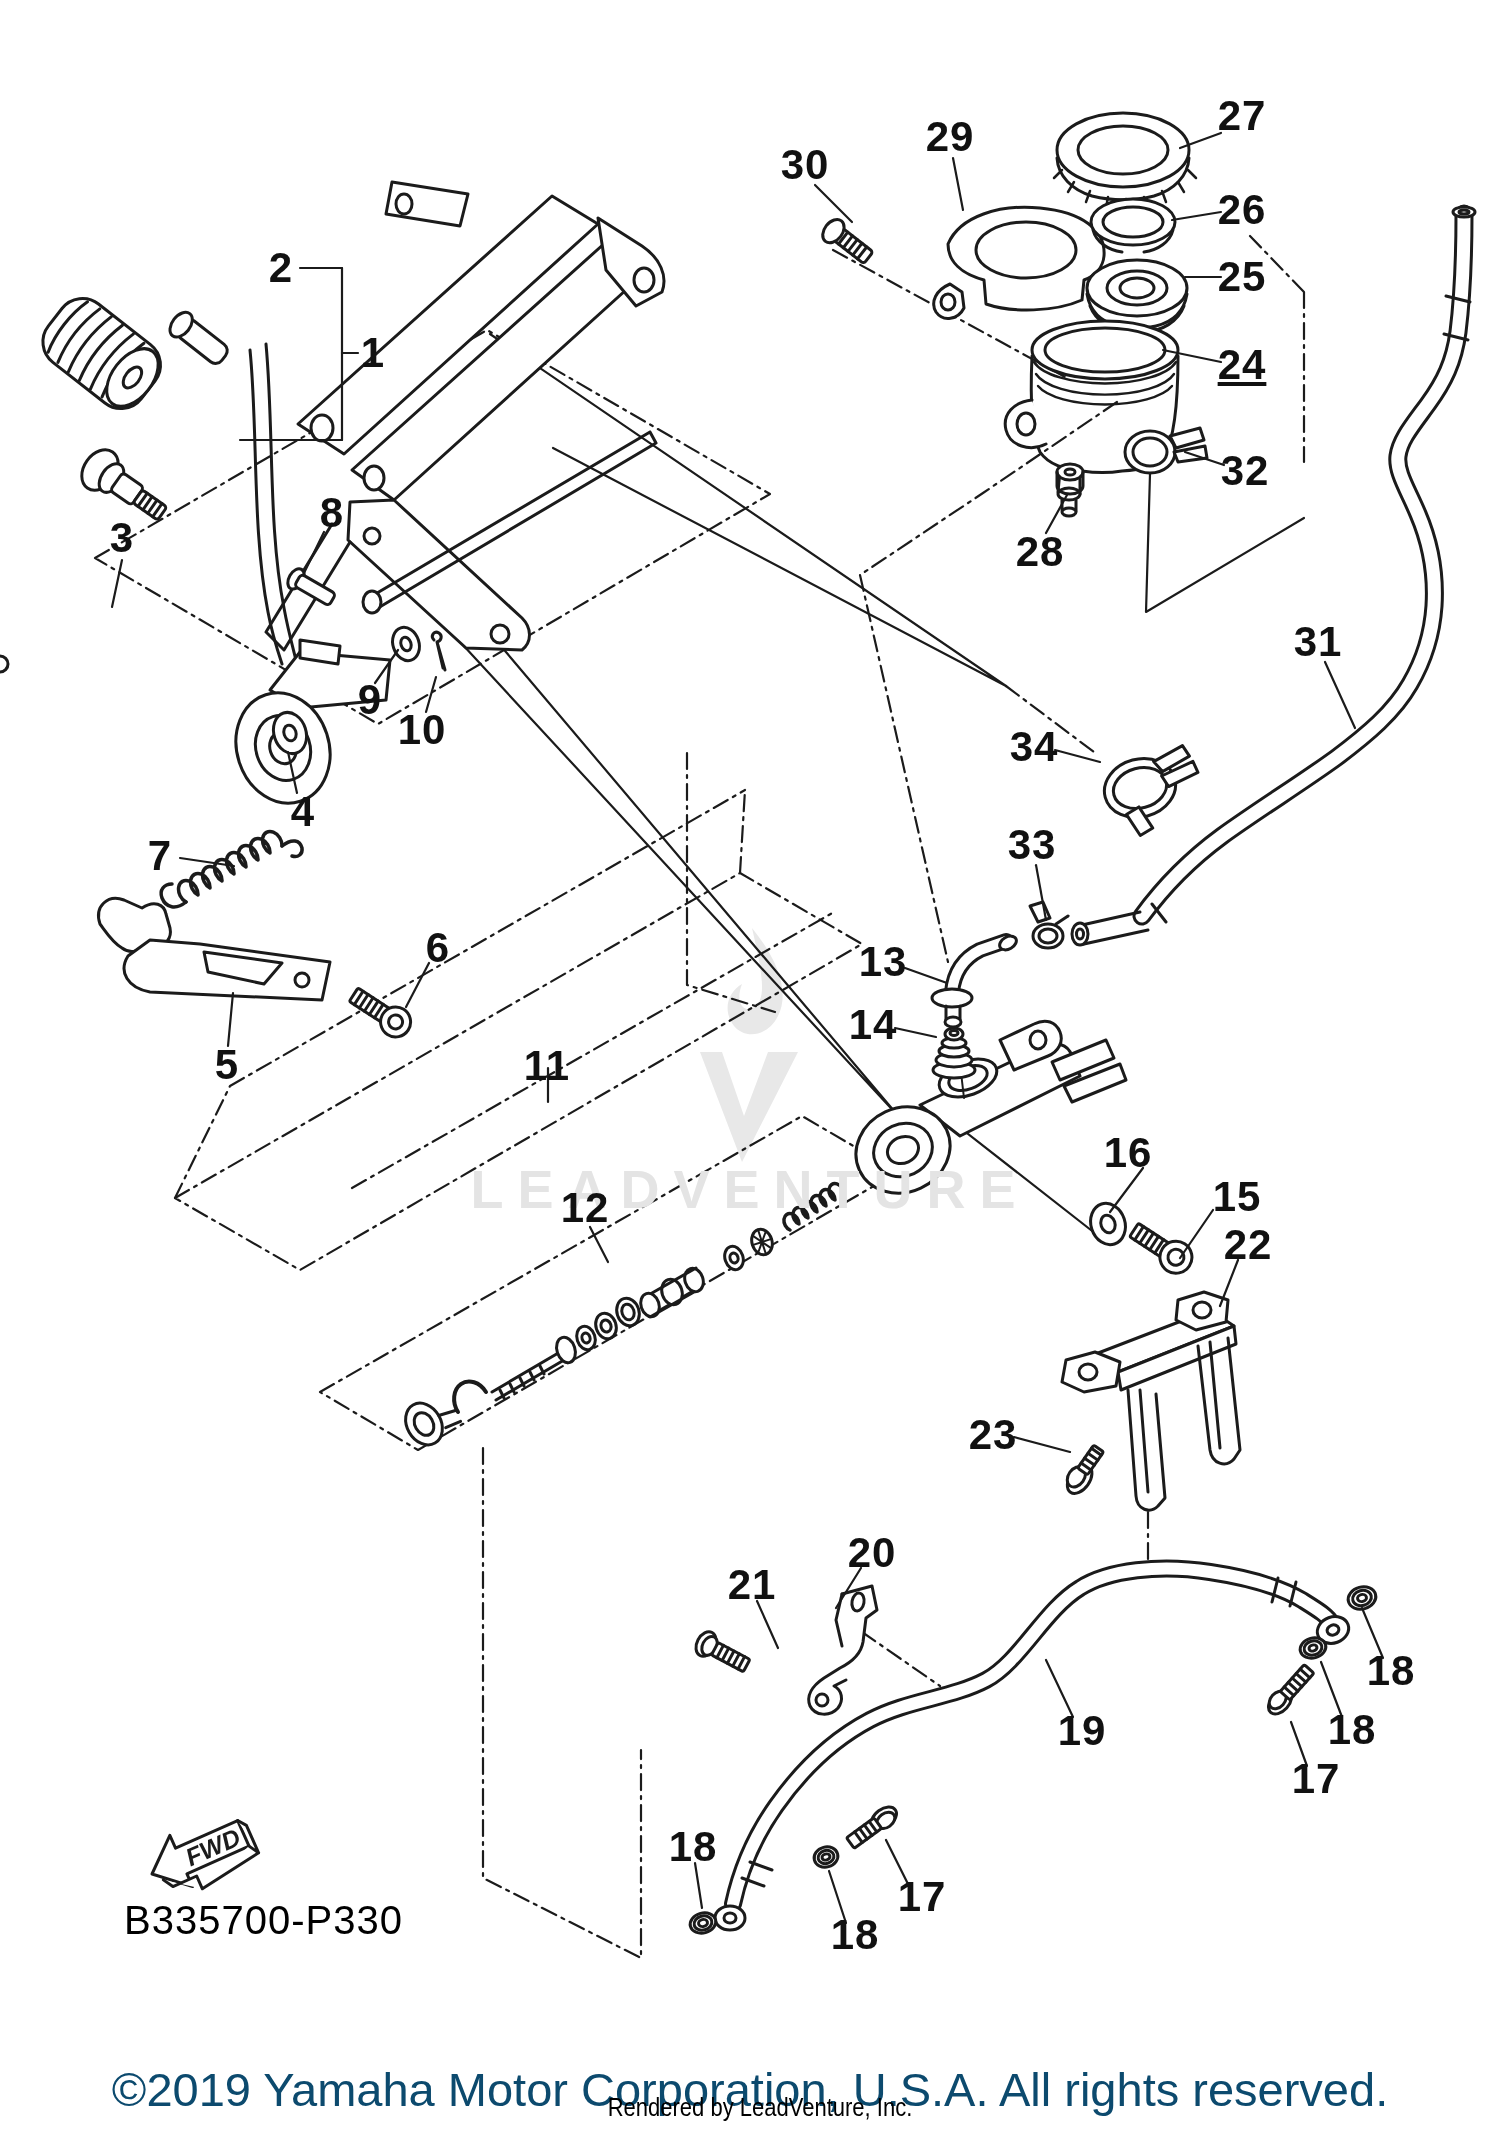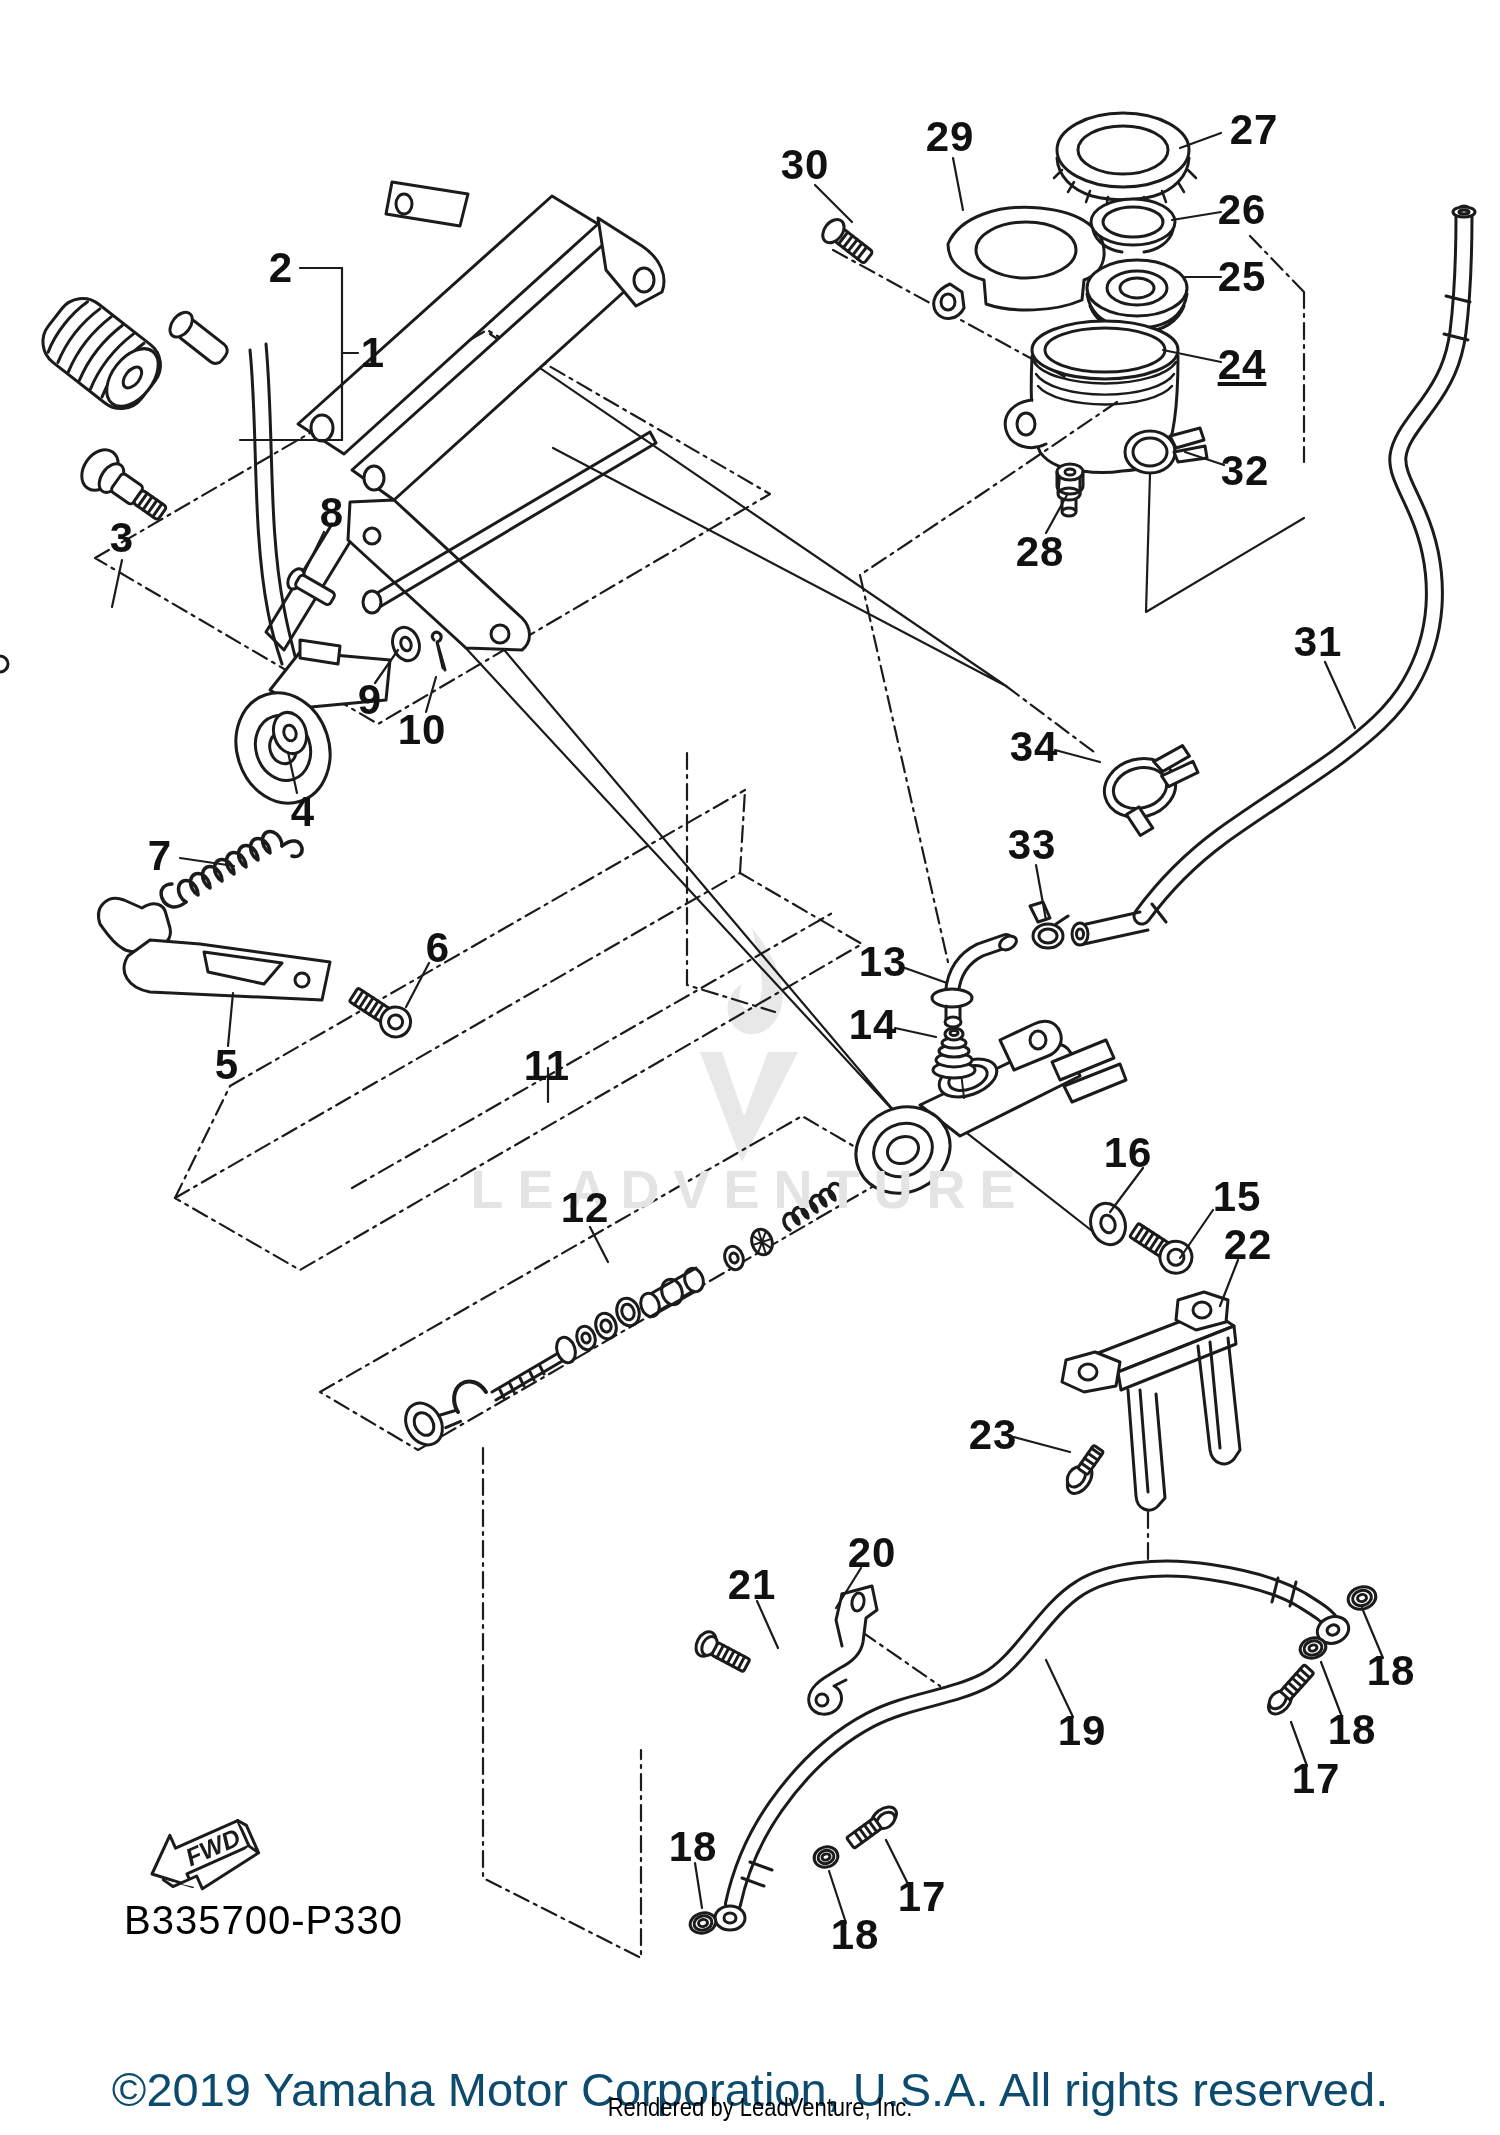--- a/index.html
+++ b/index.html
@@ -454,21 +454,21 @@
       <div class="callout" style="left: 693px; top: 1847px;">18</div>
       <div class="callout" style="left: 855px; top: 1935px;">18</div>
       <div class="callout" style="left: 1082px; top: 1731px;">19</div>
       <div class="callout" style="left: 872px; top: 1553px;">20</div>
       <div class="callout" style="left: 752px; top: 1585px;">21</div>
       <div class="callout" style="left: 1248px; top: 1245px;">22</div>
       <div class="callout" style="left: 993px; top: 1435px;">23</div>
       <div class="callout" style="left: 1242px; top: 365px; text-decoration: underline;">24</div>
       <div class="callout" style="left: 1242px; top: 277px;">25</div>
       <div class="callout" style="left: 1242px; top: 210px;">26</div>
-      <div class="callout" style="left: 1242px; top: 130px; margin-left: 12px;">27</div>
+      <div class="callout" style="left: 1242px; top: 116px;">27</div>
       <div class="callout" style="left: 1040px; top: 552px;">28</div>
       <div class="callout" style="left: 950px; top: 137px;">29</div>
       <div class="callout" style="left: 805px; top: 165px;">30</div>
       <div class="callout" style="left: 1318px; top: 642px;">31</div>
       <div class="callout" style="left: 1245px; top: 471px;">32</div>
       <div class="callout" style="left: 1032px; top: 845px;">33</div>
       <div class="callout" style="left: 1034px; top: 747px;">34</div>
     </div>
 
 </div>

